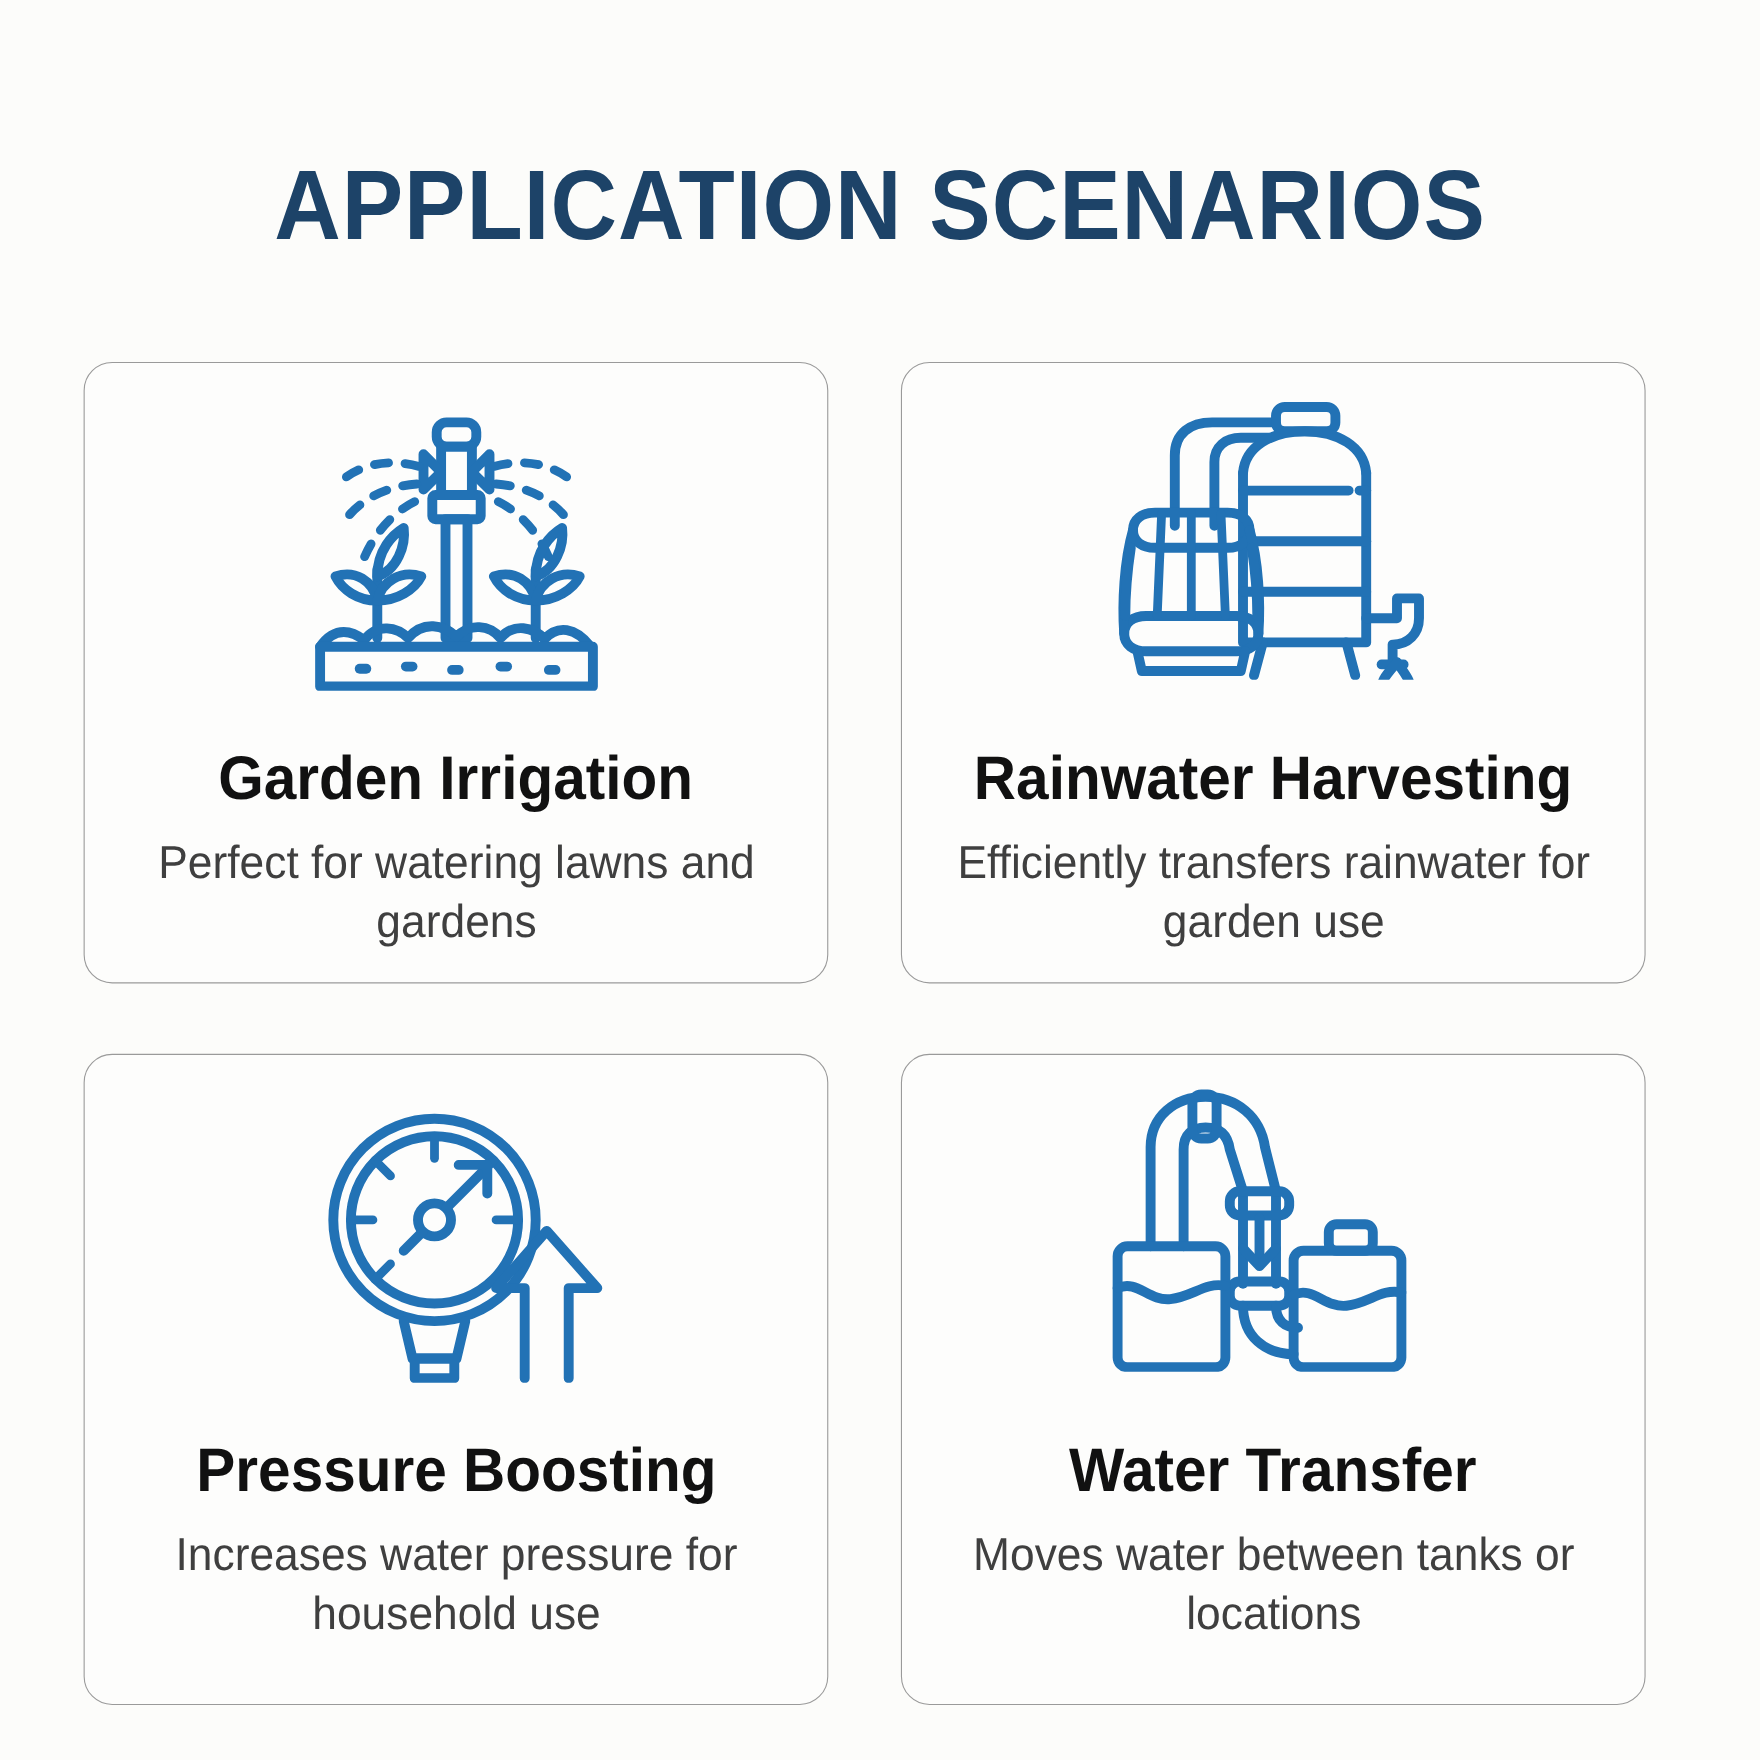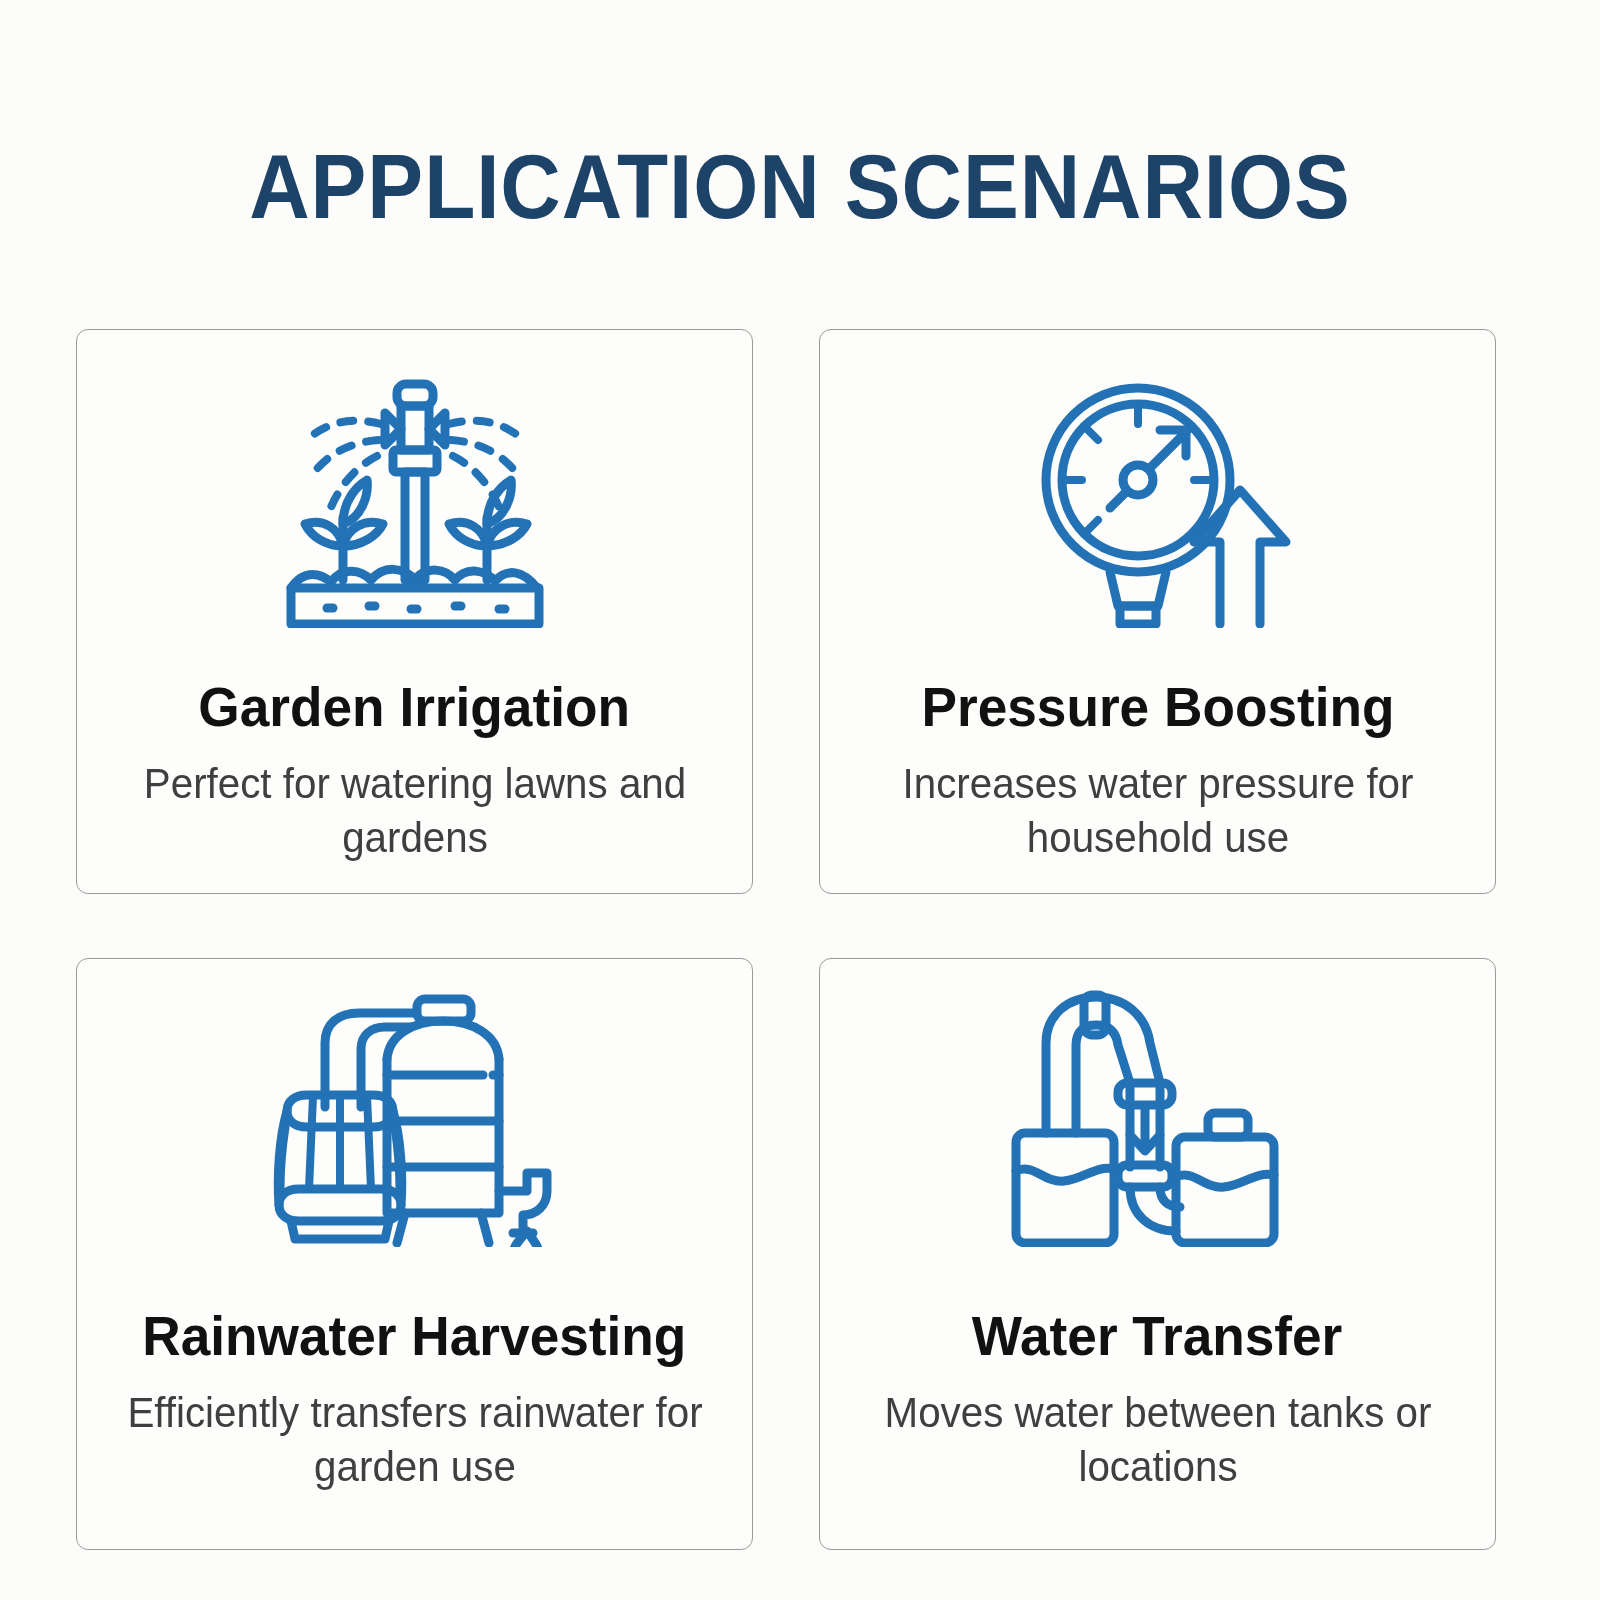--- a/index.html
+++ b/index.html
@@ -49,21 +49,21 @@
     grid-template-rows: 565px 592px;
     column-gap: 66px;
     row-gap: 64px;
   }
 
   .card {
     position: relative;
     box-sizing: border-box;
     background: #fdfdfc;
     border: 1.6px solid #9a9a9a;
-    border-radius: 12px;
+    border-radius: 26px;
     display: flex;
     flex-direction: column;
     align-items: center;
   }
 
   .card-icon {
     display: block;
     margin-top: 38px;
   }
   .card.r2 .card-icon {
@@ -158,20 +158,69 @@
             <path d="M146 241 L152 241"></path>
             <path d="M190 238 L196 238"></path>
             <path d="M234 241 L240 241"></path>
           </g>
         </svg>
       </div>
       <div class="card-title">Garden Irrigation</div>
       <div class="card-desc">Perfect for watering lawns and gardens</div>
     </div>
 
+    <div class="card c1r2 r2">
+      <div class="card-icon">
+        <svg width="300" height="260" viewBox="0 0 300 260" fill="none" stroke="#2272b5" stroke-width="9" stroke-linecap="round" stroke-linejoin="round">
+
+          <path d="M96 120 L96 62 C 96 48 106 40 120 40 L146 40"></path>
+          <path d="M60 120 L60 56 C 60 36 74 26 94 26 L150 26"></path>
+
+          <rect x="152" y="12" width="54" height="22" rx="8"></rect>
+
+          <path d="M122 72 C 124 48 148 34 178 34 C 208 34 232 48 234 72"></path>
+
+          <path d="M122 72 L122 226 L234 226 L234 72"></path>
+
+          <path d="M122 88 L218 88"></path>
+          <path d="M228 88 L234 88"></path>
+          <path d="M122 134 L234 134"></path>
+          <path d="M122 180 L234 180"></path>
+
+          <path d="M140 226 L132 256"></path>
+          <path d="M216 226 L224 256"></path>
+
+          <path d="M22 124 C 22 114 30 108 42 108 L108 108 C 120 108 128 114 128 124
+                   C 128 134 120 140 108 140 L42 140 C 30 140 22 134 22 124 Z"></path>
+          <path d="M14 218 C 14 208 22 202 34 202 L116 202 C 128 202 136 208 136 218
+                   C 136 228 128 234 116 234 L34 234 C 22 234 14 228 14 218 Z"></path>
+          <path d="M22 124 C 14 152 12 190 14 218"></path>
+          <path d="M128 124 C 136 152 138 190 136 218"></path>
+
+          <g stroke-width="8">
+            <path d="M48 109 L44 202"></path>
+            <path d="M75 108 L75 202"></path>
+            <path d="M102 109 L106 202"></path>
+          </g>
+          <path d="M20 140 C 16 166 15 186 15 202"></path>
+          <path d="M130 140 C 134 166 135 186 135 202"></path>
+
+          <path d="M26 234 L30 252 L120 252 L124 234"></path>
+
+          <path d="M234 204 L262 204 L262 186 L282 186 L282 204
+                   C 282 218 272 228 258 228 L258 246 L268 246"></path>
+          <path d="M258 246 L248 246"></path>
+
+          <path d="M262 244 C 252 256 246 262 250 268 C 254 274 268 274 272 268 C 276 262 270 256 262 244 Z"></path>
+        </svg>
+      </div>
+      <div class="card-title">Rainwater Harvesting</div>
+      <div class="card-desc">Efficiently transfers rainwater for garden use</div>
+    </div>
+
     <div class="card c2r1 r1">
       <div class="card-icon">
         <svg width="300" height="260" viewBox="0 0 300 260" fill="none" stroke="#2272b5" stroke-width="9" stroke-linecap="round" stroke-linejoin="round">
 
           <circle cx="130" cy="112" r="92"></circle>
 
           <circle cx="130" cy="112" r="76"></circle>
 
           <g stroke-width="8">
             <path d="M130 36 L130 56"></path>
@@ -193,69 +242,20 @@
 
           <rect x="112" y="238" width="36" height="18"></rect>
 
           <path d="M212 256 L212 174 L186 174 L232 122 L278 174 L252 174 L252 256"></path>
         </svg>
       </div>
       <div class="card-title">Pressure Boosting</div>
       <div class="card-desc">Increases water pressure for household use</div>
     </div>
 
-    <div class="card c1r2 r2">
-      <div class="card-icon">
-        <svg width="300" height="260" viewBox="0 0 300 260" fill="none" stroke="#2272b5" stroke-width="9" stroke-linecap="round" stroke-linejoin="round">
-
-          <path d="M96 120 L96 62 C 96 48 106 40 120 40 L146 40"></path>
-          <path d="M60 120 L60 56 C 60 36 74 26 94 26 L150 26"></path>
-
-          <rect x="152" y="12" width="54" height="22" rx="8"></rect>
-
-          <path d="M122 72 C 124 48 148 34 178 34 C 208 34 232 48 234 72"></path>
-
-          <path d="M122 72 L122 226 L234 226 L234 72"></path>
-
-          <path d="M122 88 L218 88"></path>
-          <path d="M228 88 L234 88"></path>
-          <path d="M122 134 L234 134"></path>
-          <path d="M122 180 L234 180"></path>
-
-          <path d="M140 226 L132 256"></path>
-          <path d="M216 226 L224 256"></path>
-
-          <path d="M22 124 C 22 114 30 108 42 108 L108 108 C 120 108 128 114 128 124
-                   C 128 134 120 140 108 140 L42 140 C 30 140 22 134 22 124 Z"></path>
-          <path d="M14 218 C 14 208 22 202 34 202 L116 202 C 128 202 136 208 136 218
-                   C 136 228 128 234 116 234 L34 234 C 22 234 14 228 14 218 Z"></path>
-          <path d="M22 124 C 14 152 12 190 14 218"></path>
-          <path d="M128 124 C 136 152 138 190 136 218"></path>
-
-          <g stroke-width="8">
-            <path d="M48 109 L44 202"></path>
-            <path d="M75 108 L75 202"></path>
-            <path d="M102 109 L106 202"></path>
-          </g>
-          <path d="M20 140 C 16 166 15 186 15 202"></path>
-          <path d="M130 140 C 134 166 135 186 135 202"></path>
-
-          <path d="M26 234 L30 252 L120 252 L124 234"></path>
-
-          <path d="M234 204 L262 204 L262 186 L282 186 L282 204
-                   C 282 218 272 228 258 228 L258 246 L268 246"></path>
-          <path d="M258 246 L248 246"></path>
-
-          <path d="M262 244 C 252 256 246 262 250 268 C 254 274 268 274 272 268 C 276 262 270 256 262 244 Z"></path>
-        </svg>
-      </div>
-      <div class="card-title">Rainwater Harvesting</div>
-      <div class="card-desc">Efficiently transfers rainwater for garden use</div>
-    </div>
-
     <div class="card c2r2 r2">
       <div class="card-icon">
         <svg width="300" height="260" viewBox="0 0 300 260" fill="none" stroke="#2272b5" stroke-width="9" stroke-linecap="round" stroke-linejoin="round">
 
           <path d="M38 146 L38 56 C 38 28 60 10 88 10 C 116 10 138 28 142 56 L152 96"></path>
 
           <path d="M68 146 L68 58 C 68 44 76 38 88 38 C 100 38 108 44 110 58 L122 96"></path>
 
           <rect x="76" y="8" width="22" height="40" rx="8"></rect>
 

